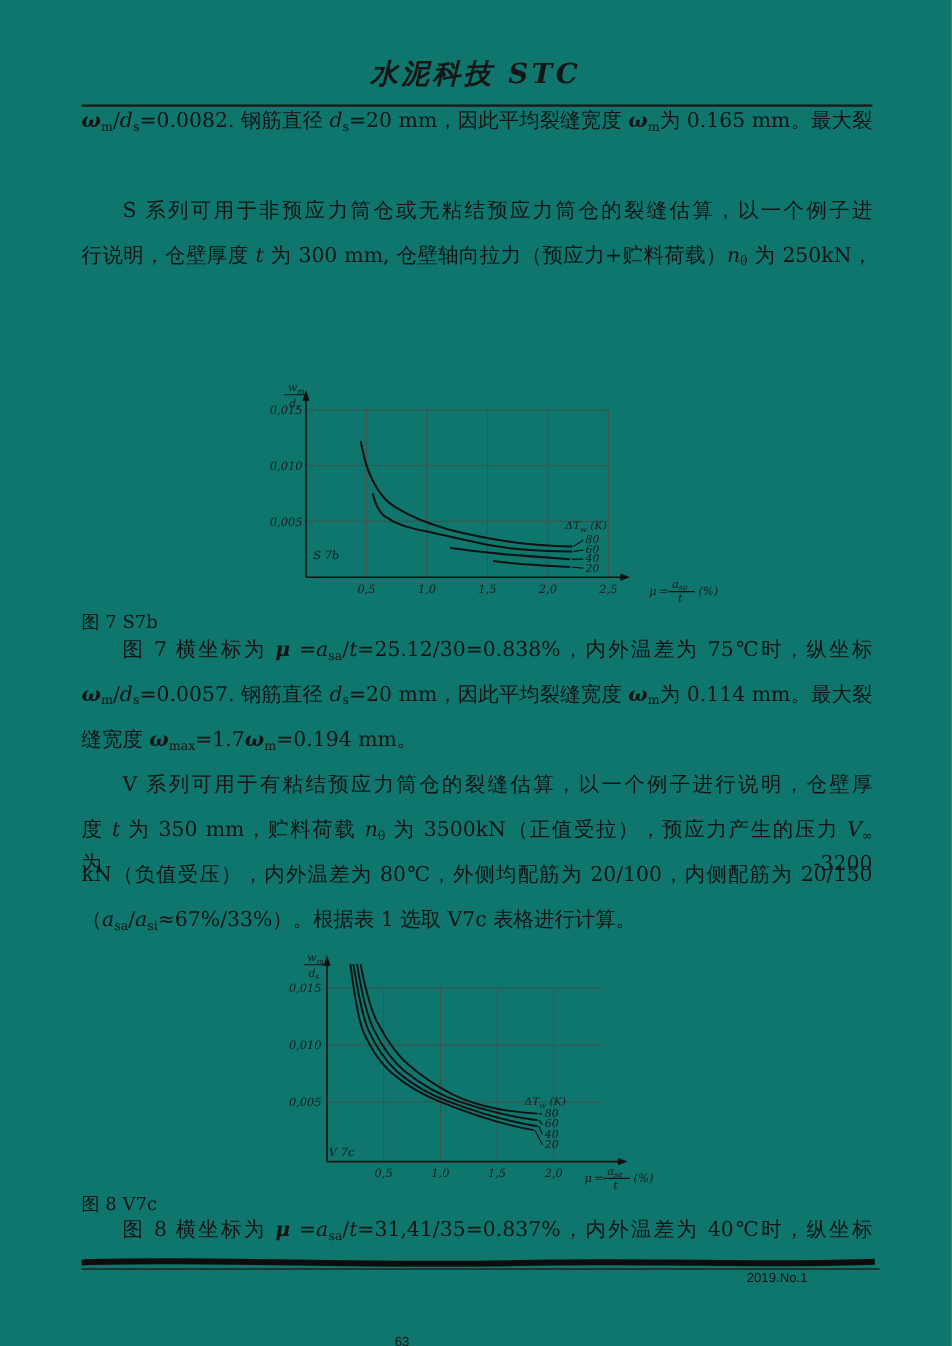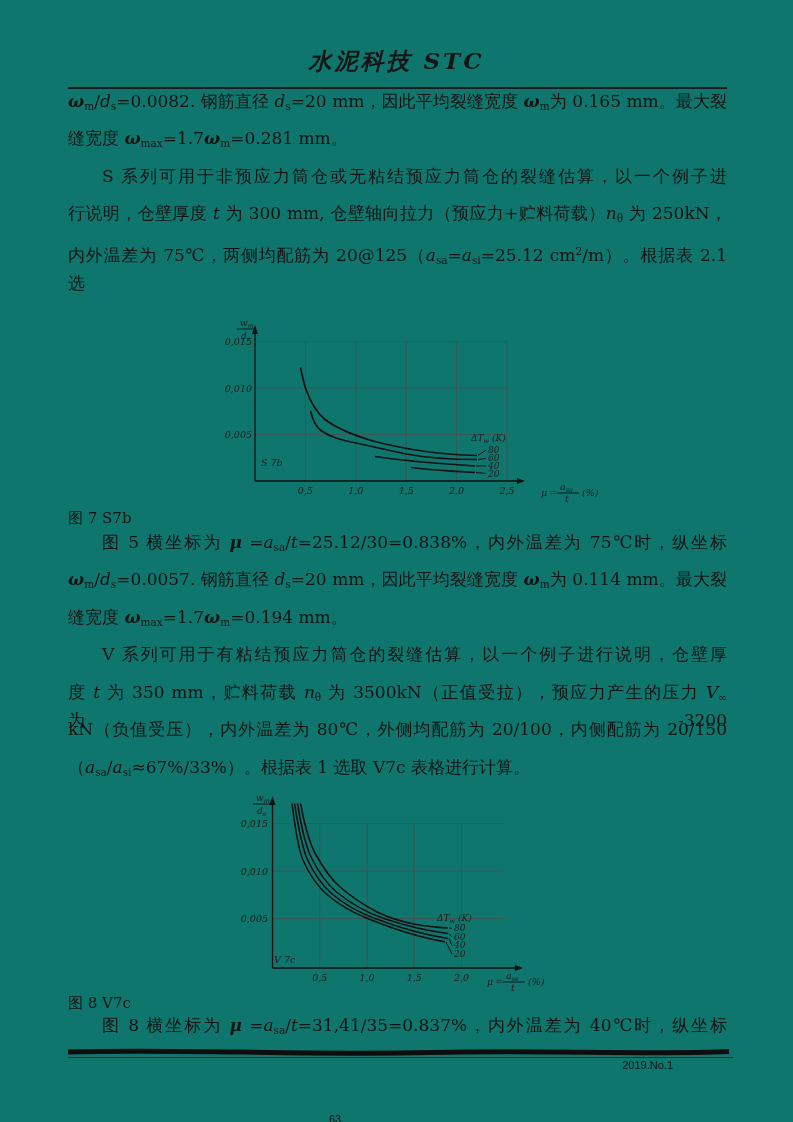--- a/index.html
+++ b/index.html
@@ -34,25 +34,23 @@
 </style>
 </head>
 <body>
 
 <div class="page">
 
   <div class="hdr-title">水泥科技 STC</div>
   <div class="hdr-rule"></div>
 
   <div class="tline jline" style="top:90px"><span class="seg-bi">ω</span><span class="seg-sub">m</span><span class="seg-p">/</span><span class="seg-i">d</span><span class="seg-sub">s</span><span class="seg-p">=0.0082. 钢筋直径 </span><span class="seg-i">d</span><span class="seg-sub">s</span><span class="seg-p">=20 mm，因此平均裂缝宽度 </span><span class="seg-bi">ω</span><span class="seg-sub">m</span><span class="seg-p">为 0.165 mm。最大裂</span></div>
-  <div class="tline" style="top:127px"><span class="seg-p">缝宽度 </span><span class="seg-bi">ω</span><span class="seg-sub">max</span><span class="seg-p">=1.7</span><span class="seg-bi">ω</span><span class="seg-sub">m</span><span class="seg-p">=0.281 mm。</span></div>
 
   <div class="tline jline indent" style="top:165px"><span class="seg-p">S 系列可用于非预应力筒仓或无粘结预应力筒仓的裂缝估算，以一个例子进</span></div>
   <div class="tline jline" style="top:202px"><span class="seg-p">行说明，仓壁厚度 </span><span class="seg-i">t</span><span class="seg-p"> 为 300 mm, 仓壁轴向拉力（预应力+贮料荷载）</span><span class="seg-i">n</span><span class="seg-sub">θ</span><span class="seg-p"> 为 250kN，</span></div>
-  <div class="tline jline" style="top:240px"><span class="seg-p">内外温差为 75℃，两侧均配筋为 20@125（</span><span class="seg-i">a</span><span class="seg-sub">sa</span><span class="seg-p">=</span><span class="seg-i">a</span><span class="seg-sub">si</span><span class="seg-p">=25.12 cm</span><span class="seg-sup">2</span><span class="seg-p">/m）。根据表 2.1 选</span></div>
 
   <svg class="chart-svg" style="left:225px;top:312px" width="395" height="200" viewBox="225 312 395 200">
 
     <g stroke="#4a4a4a" stroke-width="0.7">
       <line x1="305.4" y1="341.5" x2="305.4" y2="481"></line>
       <line x1="355.8" y1="341.5" x2="355.8" y2="481"></line>
       <line x1="406.2" y1="341.5" x2="406.2" y2="481"></line>
       <line x1="456.6" y1="341.5" x2="456.6" y2="481"></line>
       <line x1="507" y1="341.5" x2="507" y2="481"></line>
       <line x1="255" y1="341.5" x2="507" y2="341.5"></line>
@@ -115,21 +113,21 @@
         <text x="488" y="461">60</text>
         <text x="488" y="468.5">40</text>
         <text x="488" y="476.5">20</text>
       </g>
     </g>
     <text x="261" y="466" font-size="9.5" font-style="italic">S 7b</text>
   </svg>
 
   <div class="caption" style="left:68px;width:600px;top:509px">图 7 S7b</div>
 
-  <div class="tline jline indent" style="top:531px"><span class="seg-p">图 5 横坐标为 </span><span class="seg-bi">μ</span><span class="seg-p"> =</span><span class="seg-i">a</span><span class="seg-sub">sa</span><span class="seg-p">/</span><span class="seg-i">t</span><span class="seg-p">=25.12/30=0.838%，内外温差为 75℃时，纵坐标</span></div>
+  <div class="tline jline indent" style="top:531px"><span class="seg-p">图 7 横坐标为 </span><span class="seg-bi">μ</span><span class="seg-p"> =</span><span class="seg-i">a</span><span class="seg-sub">sa</span><span class="seg-p">/</span><span class="seg-i">t</span><span class="seg-p">=25.12/30=0.838%，内外温差为 75℃时，纵坐标</span></div>
   <div class="tline jline" style="top:568px"><span class="seg-bi">ω</span><span class="seg-sub">m</span><span class="seg-p">/</span><span class="seg-i">d</span><span class="seg-sub">s</span><span class="seg-p">=0.0057. 钢筋直径 </span><span class="seg-i">d</span><span class="seg-sub">s</span><span class="seg-p">=20 mm，因此平均裂缝宽度 </span><span class="seg-bi">ω</span><span class="seg-sub">m</span><span class="seg-p">为 0.114 mm。最大裂</span></div>
   <div class="tline" style="top:606px"><span class="seg-p">缝宽度 </span><span class="seg-bi">ω</span><span class="seg-sub">max</span><span class="seg-p">=1.7</span><span class="seg-bi">ω</span><span class="seg-sub">m</span><span class="seg-p">=0.194 mm。</span></div>
 
   <div class="tline jline indent" style="top:643px"><span class="seg-p">V 系列可用于有粘结预应力筒仓的裂缝估算，以一个例子进行说明，仓壁厚</span></div>
   <div class="tline jline" style="top:681px"><span class="seg-p">度 </span><span class="seg-i">t</span><span class="seg-p"> 为 350 mm，贮料荷载 </span><span class="seg-i">n</span><span class="seg-sub">θ</span><span class="seg-p"> 为 3500kN（正值受拉），预应力产生的压力 </span><span class="seg-i">V</span><span class="seg-sub">∞</span><span class="seg-p">为-3200</span></div>
   <div class="tline jline" style="top:718px"><span class="seg-p">kN（负值受压），内外温差为 80℃，外侧均配筋为 20/100，内侧配筋为 20/150</span></div>
   <div class="tline" style="top:756px"><span class="seg-p">（</span><span class="seg-i">a</span><span class="seg-sub">sa</span><span class="seg-p">/</span><span class="seg-i">a</span><span class="seg-sub">si</span><span class="seg-p">≈67%/33%）。根据表 1 选取 V7c 表格进行计算。</span></div>
 
   <svg class="chart-svg" style="left:235px;top:788px" width="310" height="210" viewBox="235 788 310 210">
 

